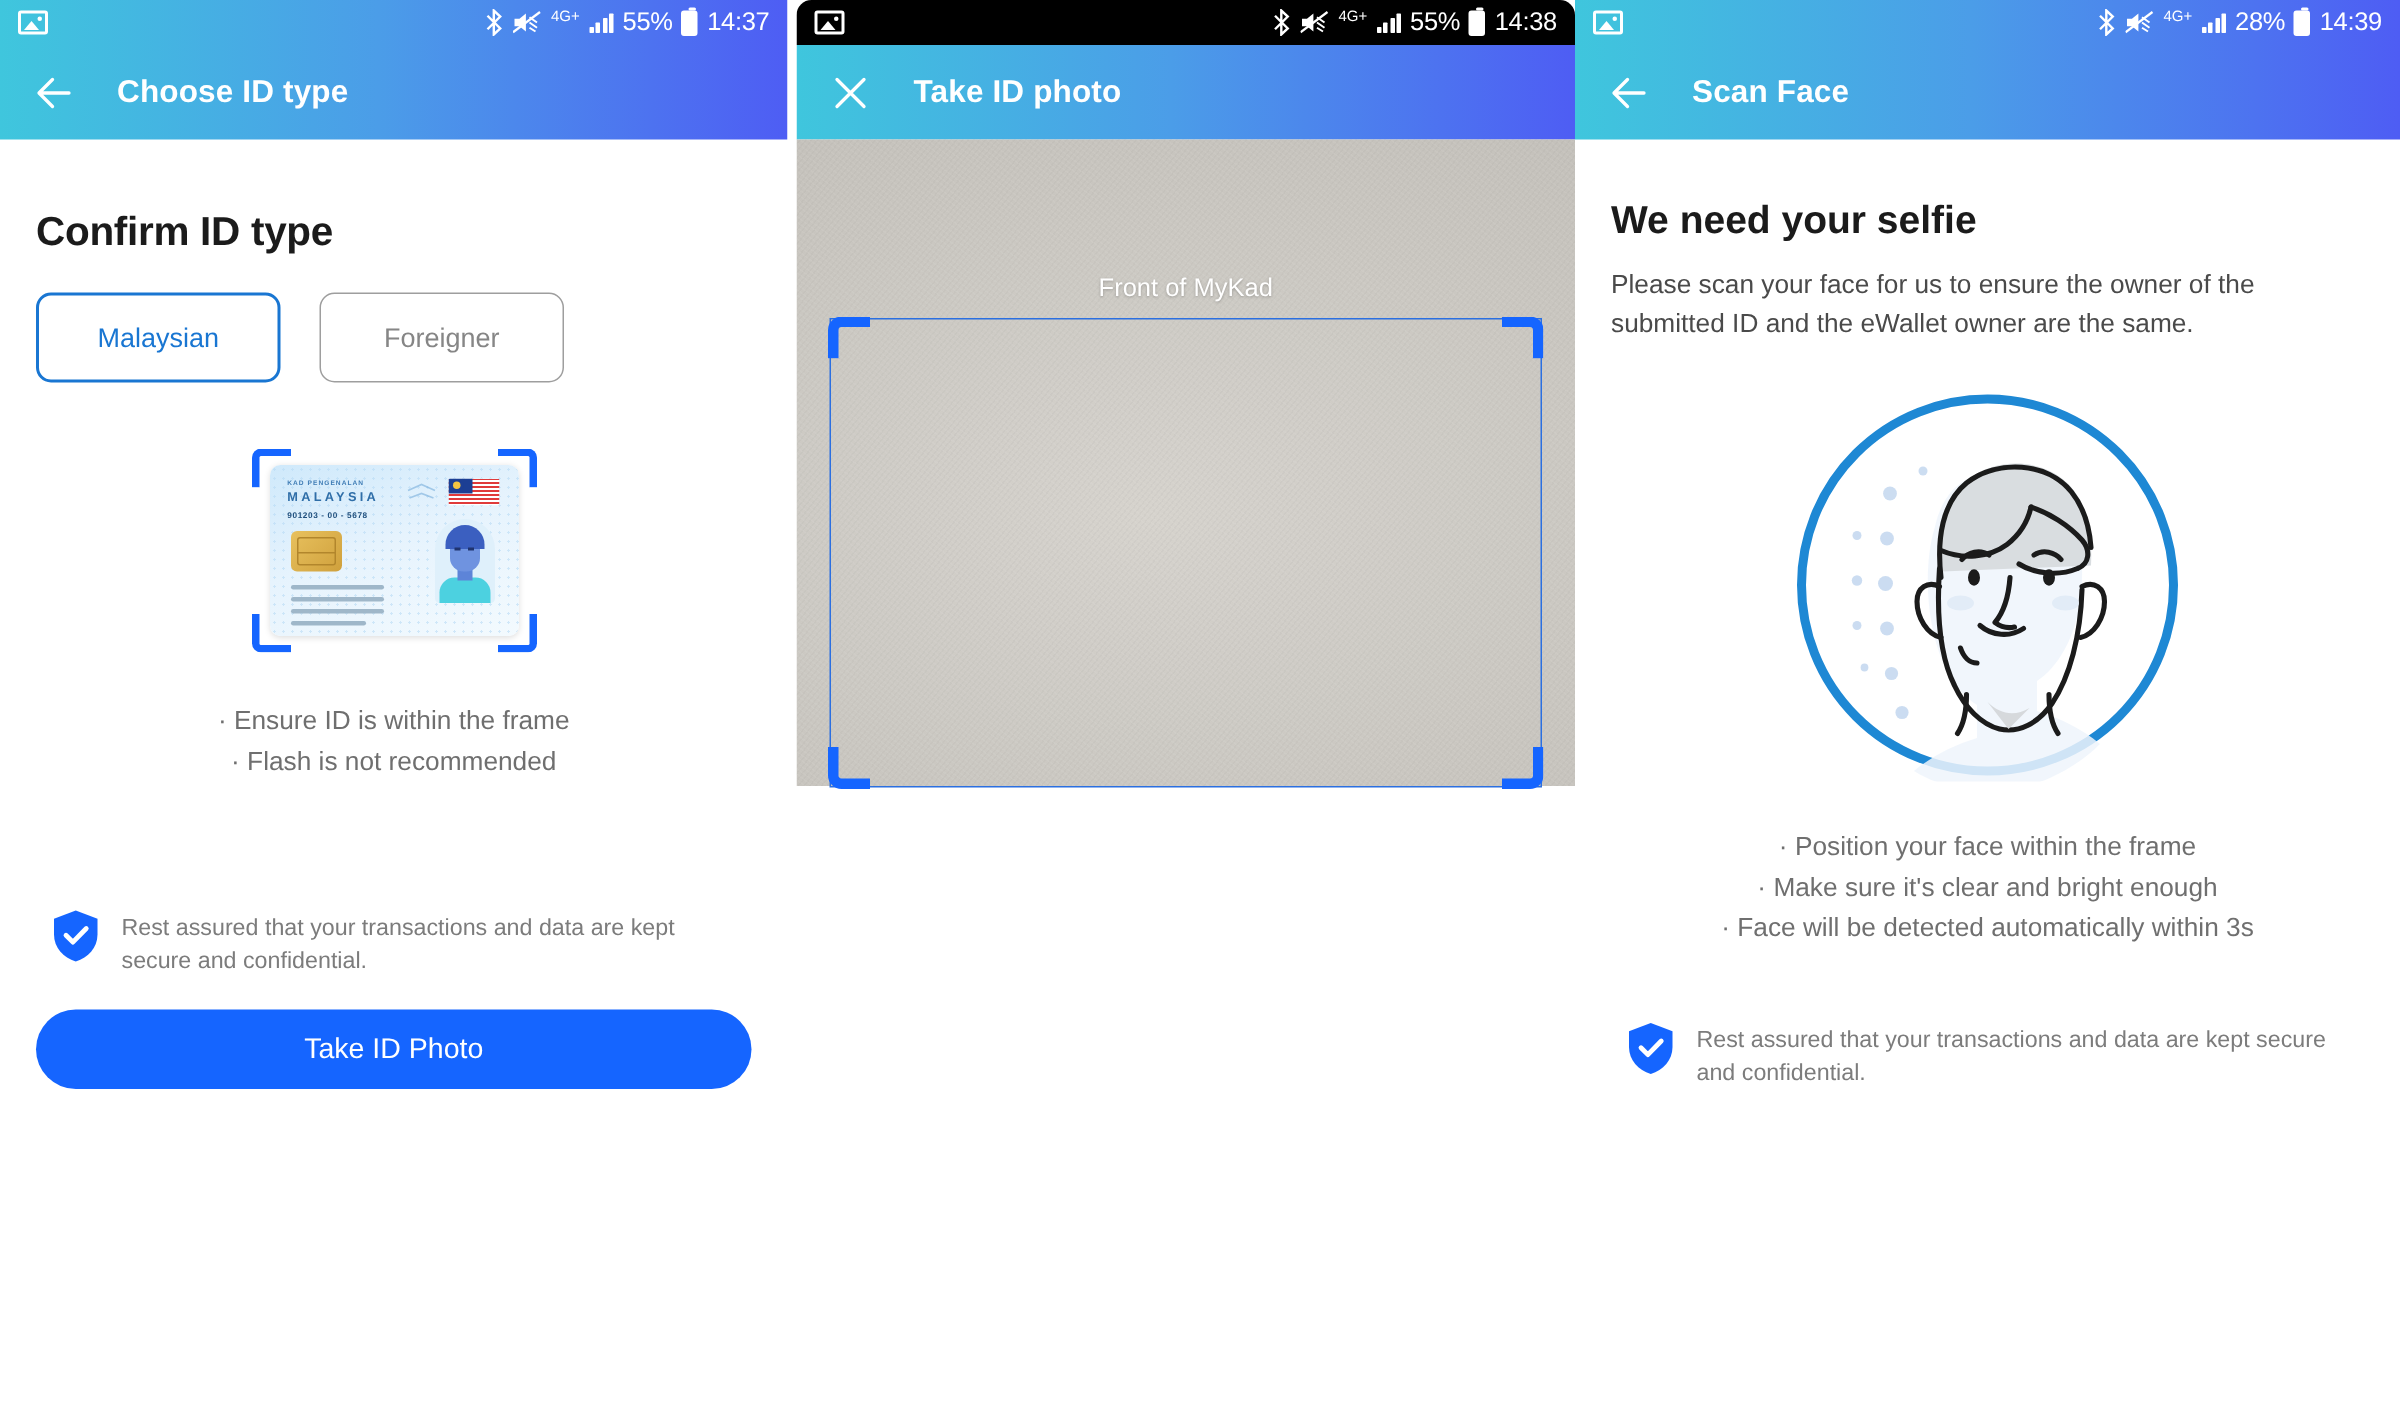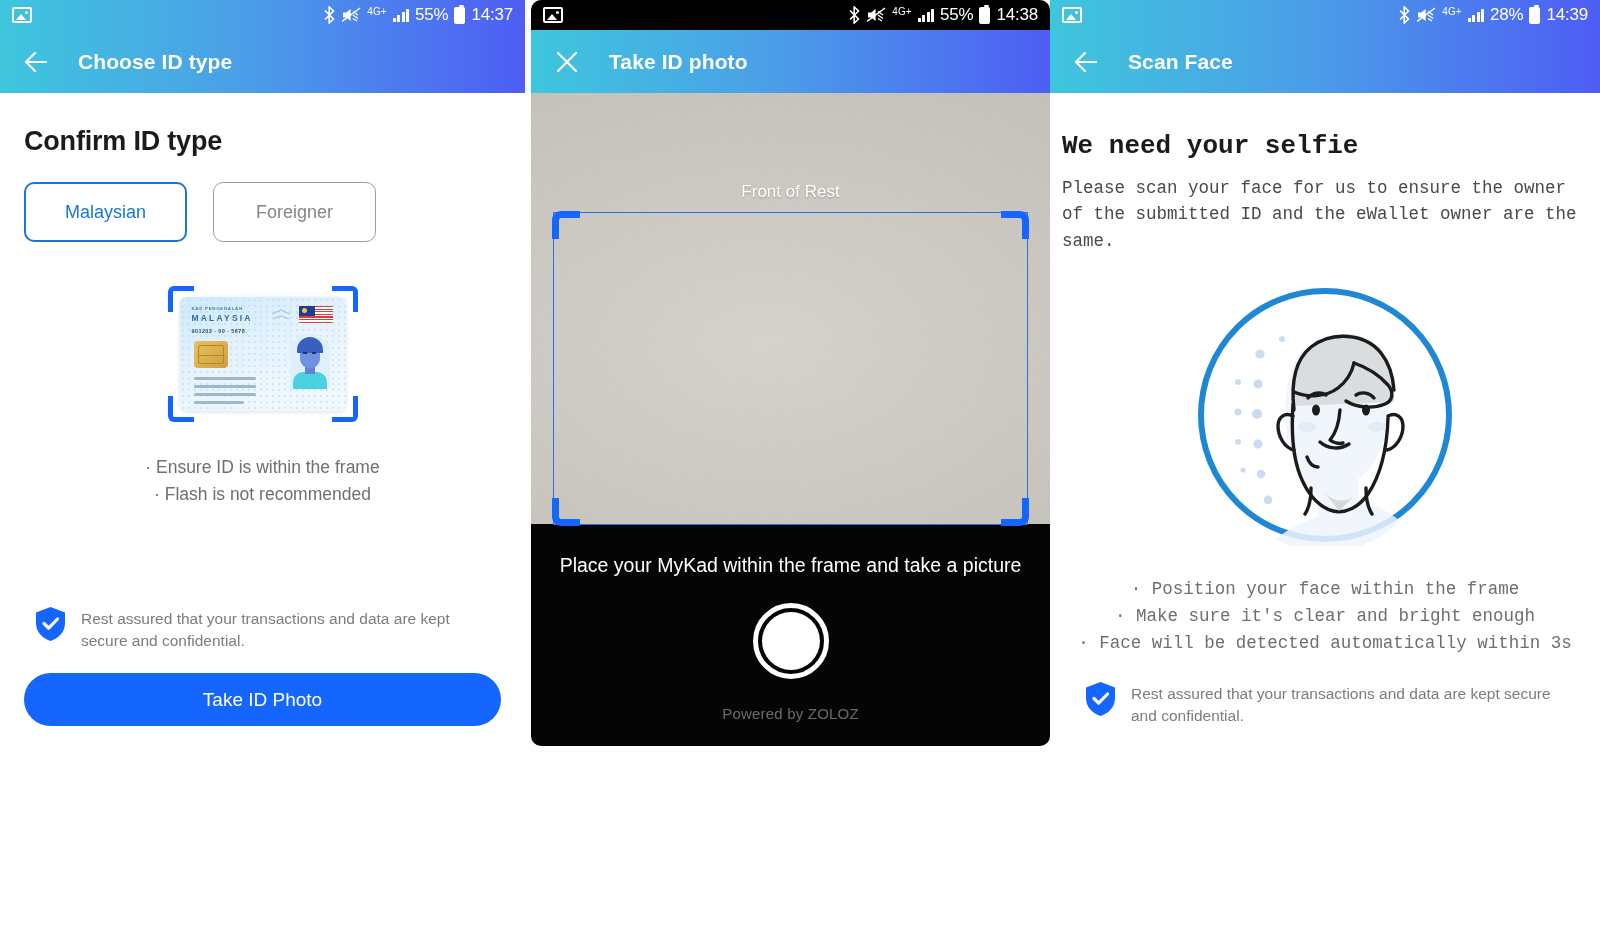--- a/index.html
+++ b/index.html
@@ -61,21 +61,21 @@
     padding: 0 22px; color: #fff;
     background: linear-gradient(90deg,#3fc6dd 0%, #4b9de8 48%, #4e5df4 100%);
   }
   .appbar-title { font-size: 21px; font-weight: 600; letter-spacing: 0.1px; }
   .icon-back, .icon-close { width: 28px; height: 28px; flex: 0 0 28px; }
 
   
   .p1-body { padding: 0 24px; }
   .h1 {
     font-size: 27px; font-weight: 700; color: #1b1b1b;
-    margin-top: 33px; letter-spacing: -0.2px;
+    margin-top: 46px; letter-spacing: -0.2px;
   }
   .seg-row { display: flex; gap: 26px; margin-top: 25px; }
   .seg {
     width: 163px; height: 60px; border-radius: 10px;
     display: flex; align-items: center; justify-content: center;
     font-size: 18px; background: #fff; cursor: pointer;
   }
   .seg.active { border: 2px solid #1976d2; color: #1976d2; align-items: center; }
   .seg.inactive { border: 1px solid #9e9e9e; color: #868686; }
 
@@ -185,21 +185,21 @@
   .cam-instr { color:#fff; font-size:19.5px; margin-top:30px; text-align:center; padding:0 14px;}
   .shutter {
     width: 76px; height: 76px; border-radius: 50%;
     border: 5px solid #fff; background: #fff;
     background-clip: content-box; padding: 4px;
     margin-top: 26px; cursor: pointer;
   }
   .zoloz { color:#6b6b6b; font-size:15px; margin-top: 26px; letter-spacing:.2px;}
 
   
-  .p3-body { padding: 0 12px; font-family: Liberation Mono, monospace; }
+  .p3-body { padding: 0 24px; }
   .h1-3 { font-size: 26px; font-weight: 700; color:#1b1b1b; margin-top: 38px; }
   .para { font-size: 17.5px; color:#4a4a4a; line-height:1.5; margin-top: 14px; }
   .face-wrap { margin-top: 30px; display:flex; justify-content:center; }
   .face-circle { width: 262px; height: 262px; }
   .hints-3 { margin-top: 30px; text-align:center; }
 
   
   .edge-l, .edge-r {
     position:absolute; top:636px; width:6px; height:212px; background:#fff; z-index:9;
   }
@@ -342,34 +342,29 @@
     </div>
 
     <div class="appbar">
       <svg class="icon-close" viewBox="0 0 28 28">
         <path d="M5 5L23 23M23 5L5 23" fill="none" stroke="#fff" stroke-width="2.2" stroke-linecap="round"></path>
       </svg>
       <span class="appbar-title">Take ID photo</span>
     </div>
 
     <div class="cam">
-      <div class="cam-label">Front of Rest</div>
+      <div class="cam-label">Front of MyKad</div>
       <div class="cam-frame">
         <span class="ck k-tl"></span>
           <span class="ck k-tr"></span>
         <span class="ck k-bl"></span>
           <span class="ck k-br"></span>
       </div>
     </div>
 
-    <div class="cam-bottom">
-      <div class="cam-instr">Place your MyKad within the frame and take a picture</div>
-      <div class="shutter"></div>
-      <div class="zoloz">Powered by ZOLOZ</div>
-    </div>
   </div>
 
   <div class="panel panel-3">
 
     <div class="statusbar grad">
       <div class="sb-left">
         <span class="sb-photo-icon"></span>
       </div>
       <div class="sb-right">
         <svg width="13" height="18" viewBox="0 0 13 18">

